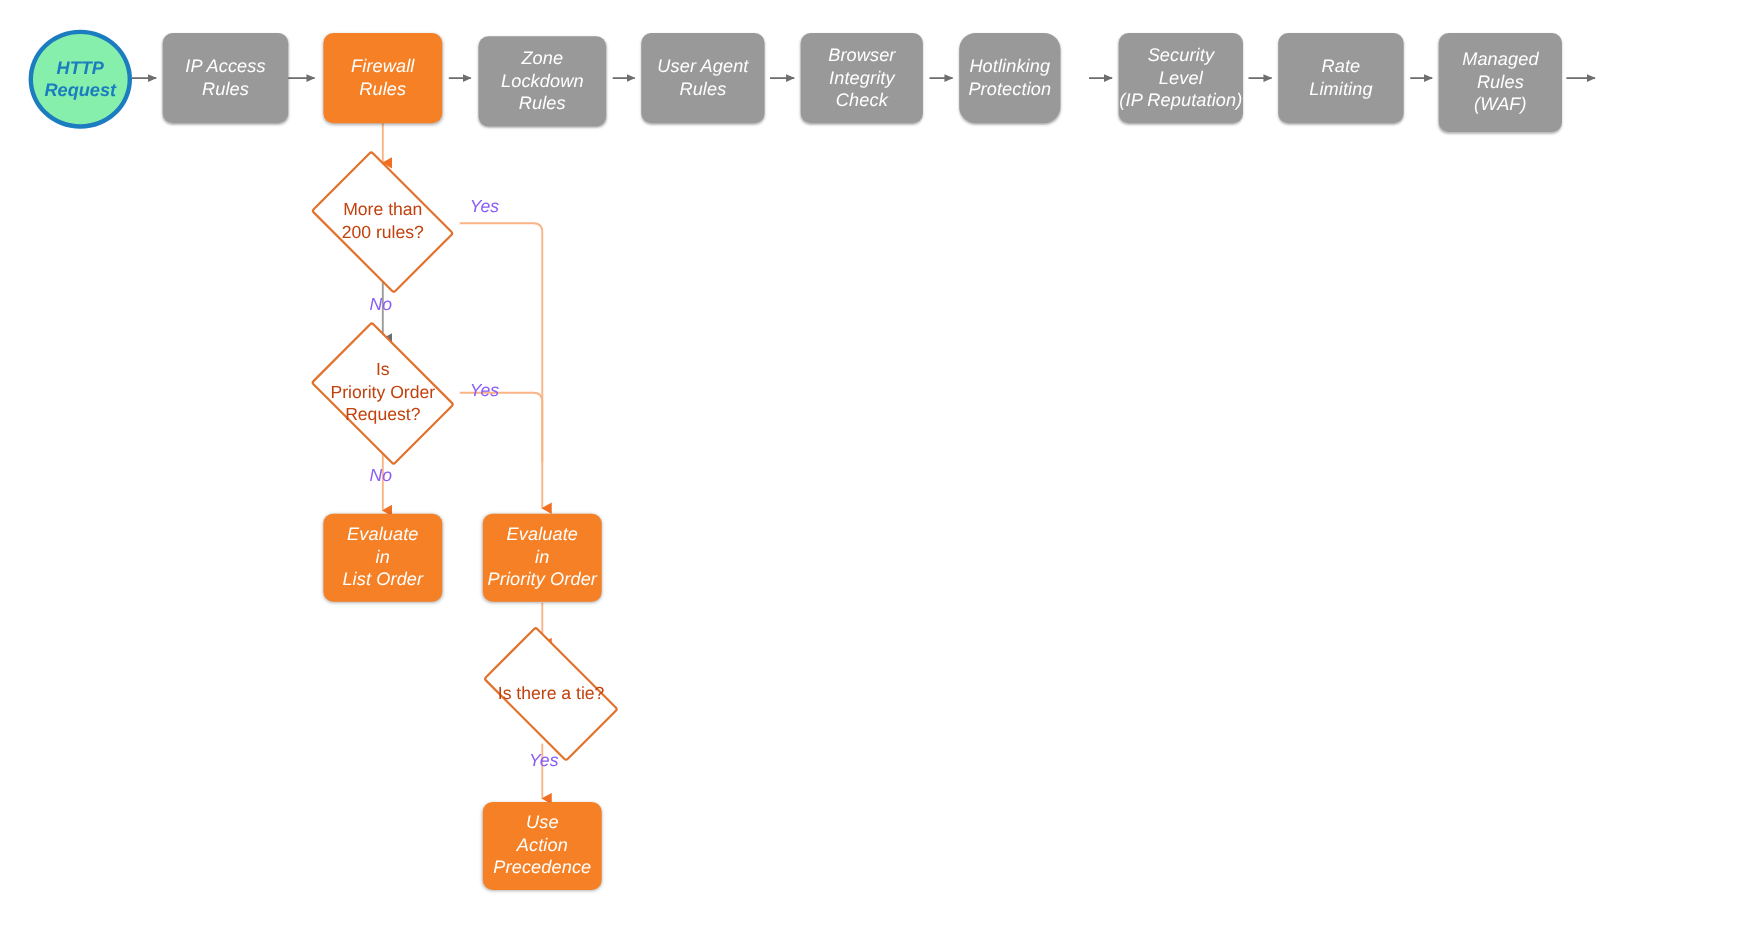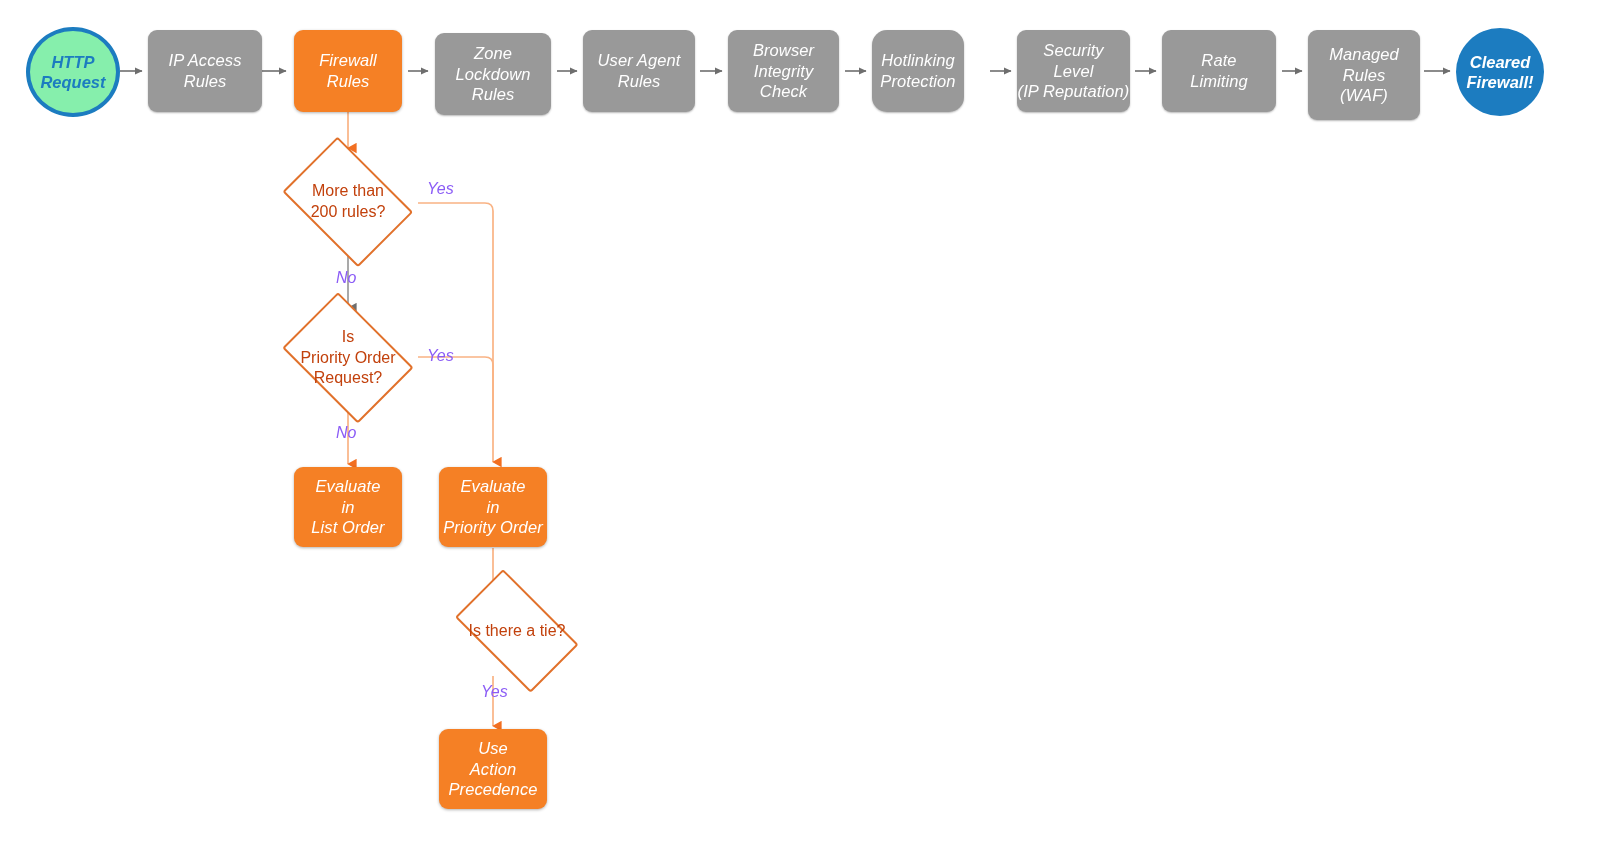--- a/index.html
+++ b/index.html
@@ -214,24 +214,20 @@
     <span class="label">Rate
 Limiting</span>
   </div>
 
   <div class="node box gray" style="left:1308px; top:30px; width:112px; height:90px;">
     <span class="label">Managed
 Rules
 (WAF)</span>
   </div>
 
-  <div class="node circle filled" style="left:1456px; top:28px; width:88px; height:88px;">
-    <span class="label">Cleared
-Firewall!</span>
-  </div>
 
   <div class="node diamond" style="left:272px; top:147px; width:152px; height:110px;">
     <div class="rhombus"></div>
     <span class="label">More than
 200 rules?</span>
   </div>
 
   <div class="node diamond" style="left:272px; top:302px; width:152px; height:112px;">
     <div class="rhombus"></div>
     <span class="label">Is
@@ -244,21 +240,21 @@
 in
 List Order</span>
   </div>
 
   <div class="node box orange" style="left:439px; top:467px; width:108px; height:80px;">
     <span class="label">Evaluate
 in
 Priority Order</span>
   </div>
 
-  <div class="node diamond" style="left:441px; top:583px; width:152px; height:96px;">
+  <div class="node diamond" style="left:425px; top:583px; width:152px; height:96px;">
     <div class="rhombus"></div>
     <span class="label">Is there a tie?</span>
   </div>
 
   <div class="node box orange" style="left:439px; top:729px; width:108px; height:80px;">
     <span class="label">Use
 Action
 Precedence</span>
   </div>
 

